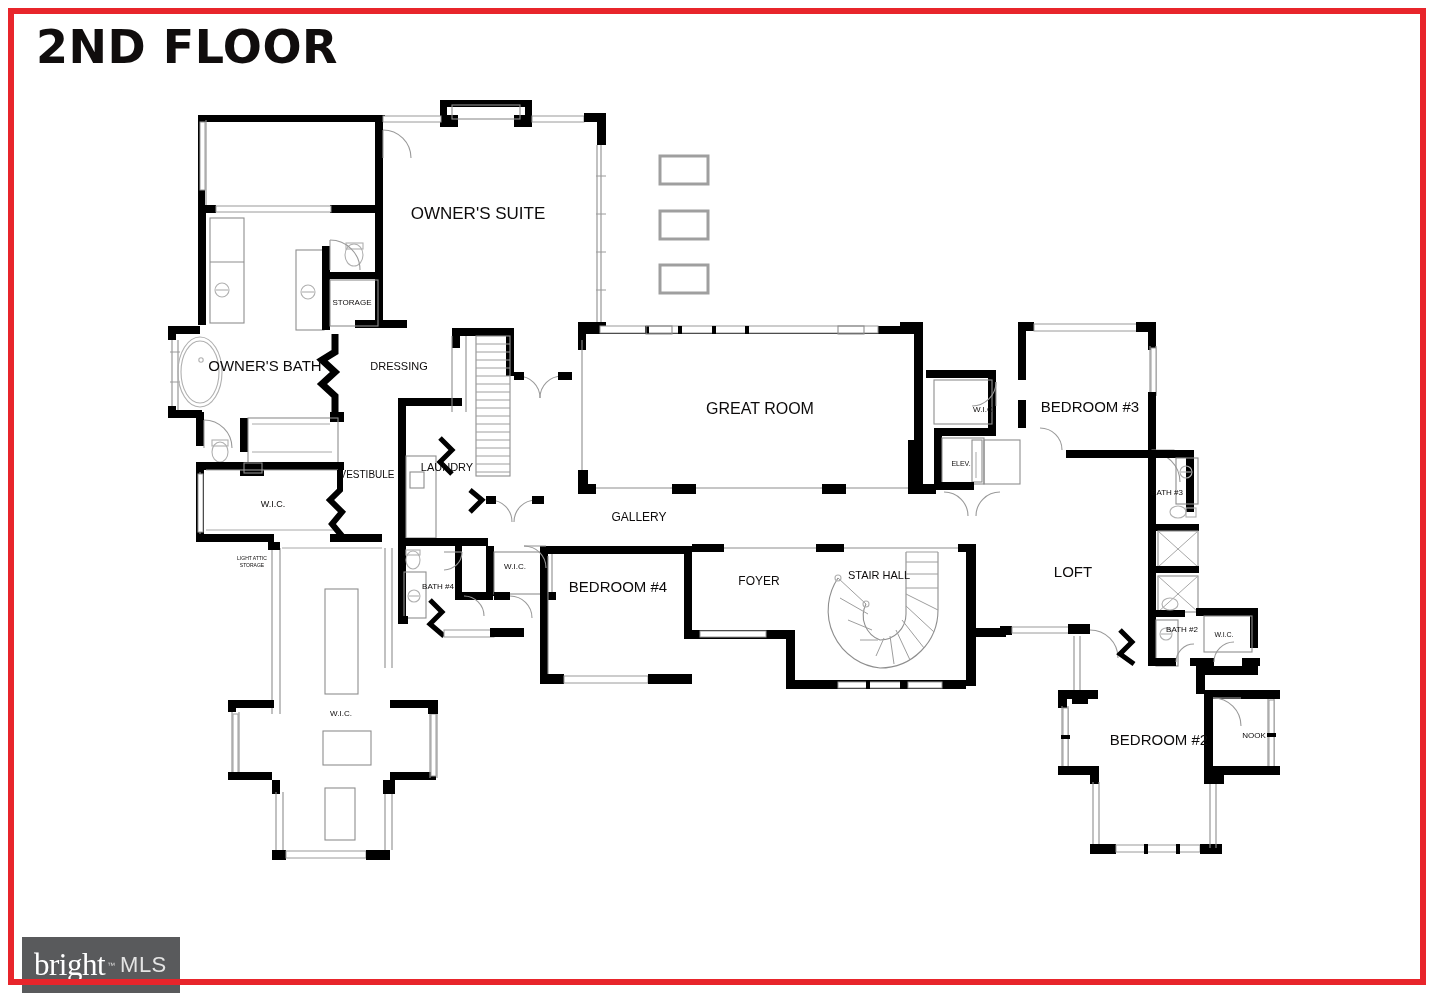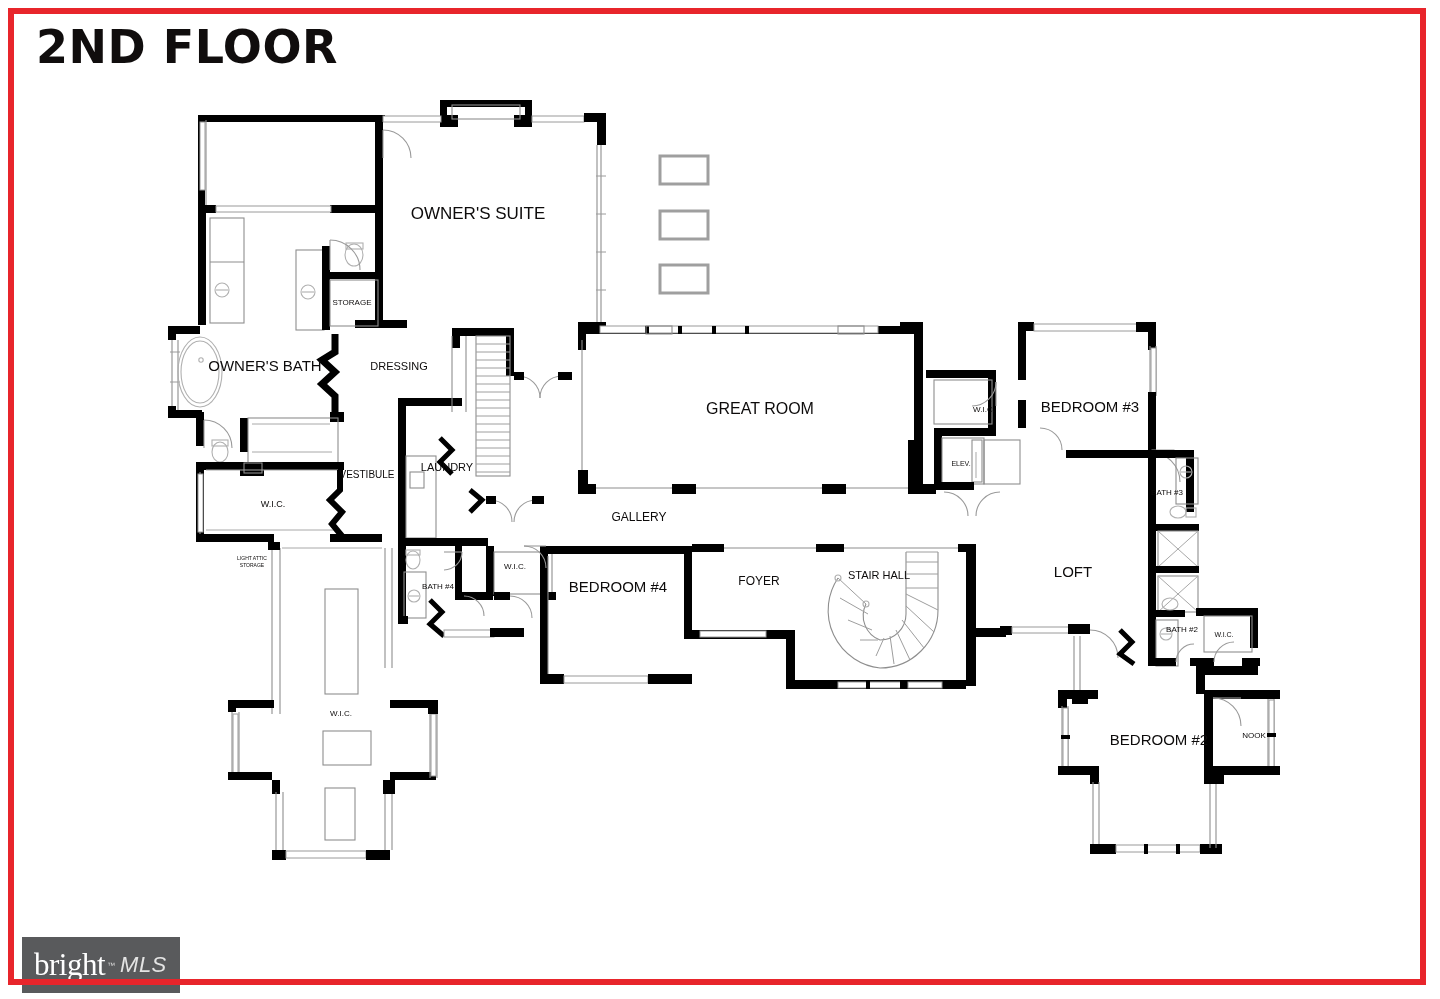--- a/index.html
+++ b/index.html
@@ -86,21 +86,20 @@
     color: #d8d8d8;
     vertical-align: super;
     margin-left: 2px;
   }
   #wm-mls {
     font-family: "Liberation Sans", sans-serif;
     font-size: 22px;
     color: #e4e4e4;
     letter-spacing: 0.5px;
     margin-left: 5px;
-    font-style: italic;
   }
   
   #plan-area {
     position: absolute;
     left: 0;
     top: 0;
     width: 1216px;
     height: 999px;
     z-index: 10;
   }

